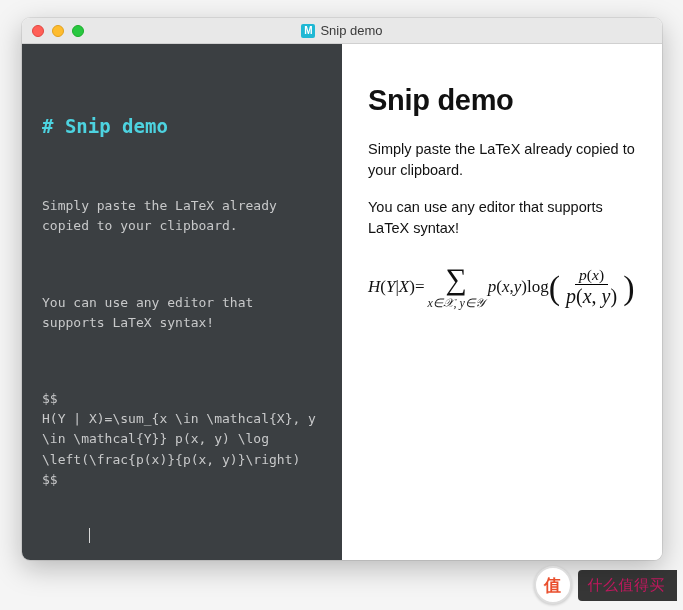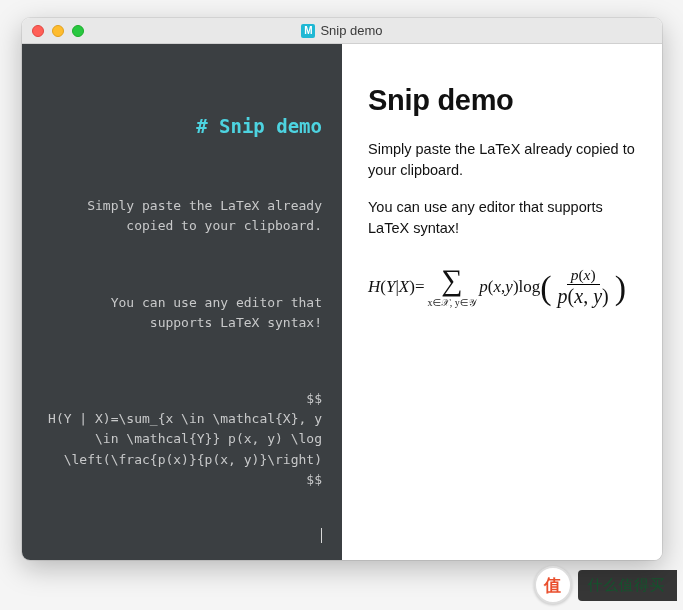--- a/index.html
+++ b/index.html
@@ -75,21 +75,20 @@
   width: 50%;
   background: #3b3f42;
   color: #c8c9ca;
   font-family: Menlo, Monaco, Consolas, monospace;
   font-size: 13px;
   line-height: 1.55;
   padding: 28px 20px 20px 20px;
   white-space: pre-wrap;
   word-break: break-word;
   position: relative;
-  text-align: right;
 }
 .editor .heading { color: #4dd3e0; font-weight: bold; font-size: 19px; margin-bottom: 14px; }
 .editor .para { margin-bottom: 16px; }
 .editor .code { margin-bottom: 12px; }
 .cursor {
   display: inline-block;
   width: 1.5px;
   height: 15px;
   background: #d8d8d8;
   vertical-align: text-bottom;
@@ -122,21 +121,21 @@
 }
 .math-block .it { font-style: italic; }
 .bigsum {
   display: inline-flex;
   flex-direction: column;
   align-items: center;
   margin: 0 3px;
   line-height: 1;
 }
 .bigsum .sigma { font-size: 30px; line-height: 0.9; }
-.bigsum .sub { font-size: 10px; color: #222; margin-top: 5px; }
+.bigsum .sub { font-size: 12px; font-style: italic; color: #222; margin-top: 5px; }
 .frac {
   display: inline-flex;
   flex-direction: column;
   align-items: center;
   vertical-align: middle;
   margin: 12px 2px;
   line-height: 1.05;
 }
 .frac .num { border-bottom: 1px solid #000; padding: 0 4px 1px 4px; font-size: 15.5px; }
 .frac .den { padding: 1px 4px 0 4px; font-size: 20px; }
@@ -157,21 +156,21 @@
   display: flex;
   align-items: center;
   justify-content: center;
   color: #e94f2d;
   font-weight: bold;
   font-size: 17px;
   box-shadow: 0 1px 3px rgba(0,0,0,0.2);
 }
 .wm-text {
   background: rgba(0,0,0,0.78);
-  color: #14532d;
+  color: #be185d;
   font-size: 15px;
   padding: 6px 12px 6px 10px;
   border-radius: 4px 0 0 4px;
   font-family: "PingFang SC","Microsoft YaHei",sans-serif;
   letter-spacing: 0.5px;
 }
 </style>
 </head>
 <body>
 

